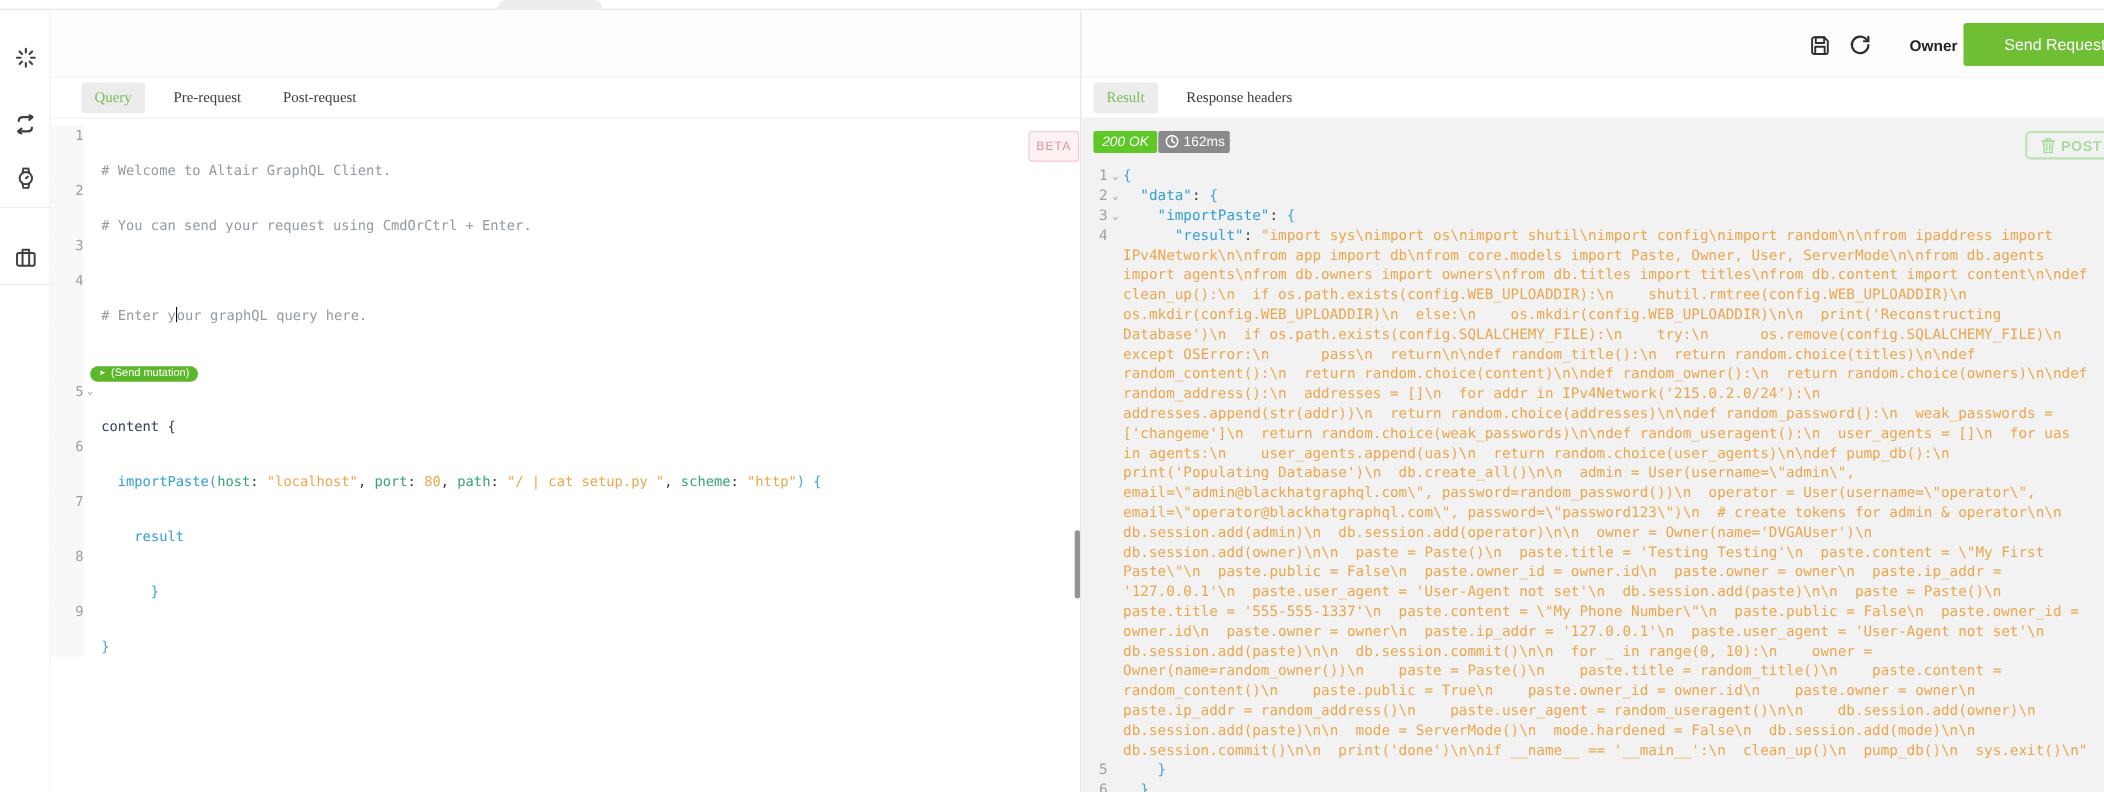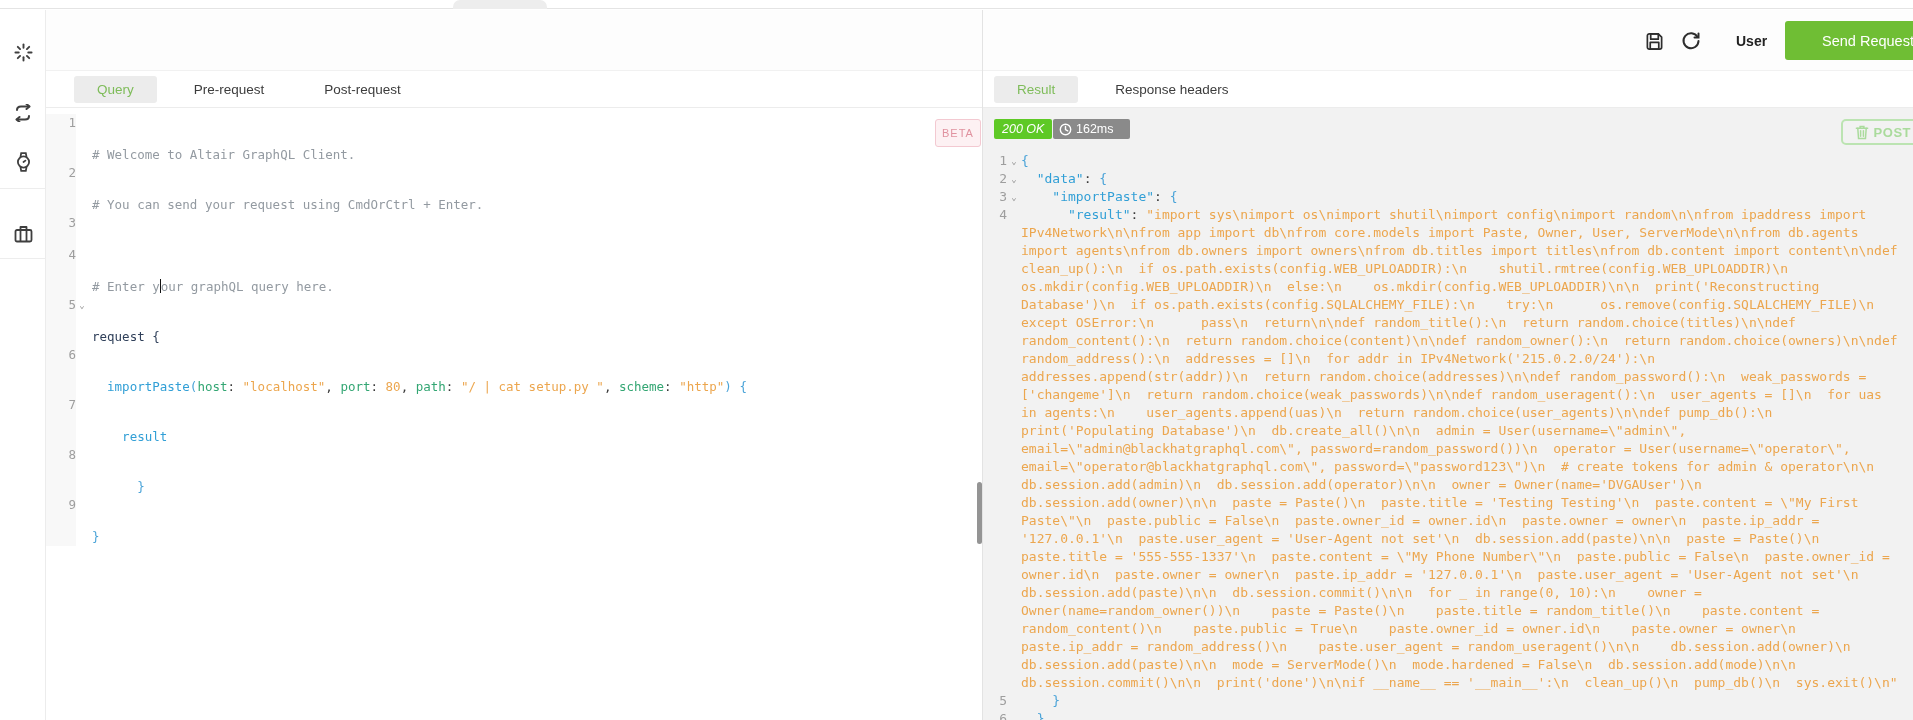--- a/index.html
+++ b/index.html
@@ -22,21 +22,21 @@
   .method-badge { margin-left:7px; padding:5px 14px; background:#e2e2e2; border-radius:4px; color:var(--accent-green); font-weight:bold; font-size:13px; letter-spacing:.5px; }
   .url-text { margin-left:26px; font-size:13.5px; color:#2d2d2d; flex:1; background:transparent; border:none; outline:none; font-family:"Liberation Sans",sans-serif; }
   .hdr-icon { position:absolute; top:18px; width:26px; height:26px; display:flex; align-items:center; justify-content:center; color:#2e2e2e; background:none; border:none; cursor:pointer; }
   .docs-btn { position:absolute; left:1678px; top:14px; height:34px; padding:0 12px; background:none; border:none; font-weight:bold; font-size:14px; color:#222; cursor:pointer; font-family:"Liberation Sans",sans-serif; }
   .send-btn { position:absolute; left:1739px; top:11px; width:166px; height:39px; background:var(--button-green); color:#fff; border:none; border-radius:3px; font-size:14.5px; cursor:pointer; font-family:"Liberation Sans",sans-serif; }
 
   
   .tabbar { position:absolute; top:71px; height:37px; background:#fff; border-bottom:1px solid #ececec; display:flex; align-items:center; }
   .tabbar.left  { left:46px;  width:936px; padding-left:28px; }
   .tabbar.right { left:983px; width:930px; padding-left:11px; }
-  .tab { padding:6px 23px; margin-right:14px; font-size:13.5px; color:#3c3c3c; border-radius:3px; background:none; border:none; cursor:pointer; font-family:Liberation Sans, sans-serif; }
+  .tab { padding:6px 12px; margin-right:14px; font-size:13.5px; color:#3c3c3c; border-radius:3px; background:none; border:none; cursor:pointer; font-family:Liberation Serif, serif; }
   .tab.active { background:#ececec; color:var(--accent-green); }
 
   
   .editor { position:absolute; left:46px; top:108px; width:936px; height:612px; background:#fff; padding-top:6px; }
   .cm-line { display:flex; line-height:18px; font-size:12.5px; }
   .cm-line .ln   { width:30px; text-align:right; color:#9e9e9e; flex:none; background:#f8f8f8; }
   .editor .cm-line .ln { border-right:0; }
   .editor-gutterbg { position:absolute; left:46px; top:108px; width:38px; height:612px; background:#f8f8f8; border-right:1px solid #ededed; }
   .cm-line .fold { width:12px; flex:none; color:#8a8a8a; font-size:9px; text-align:center; line-height:18px; cursor:pointer; }
   .cm-line .code { flex:1; white-space:pre-wrap; overflow-wrap:break-word; }
@@ -56,21 +56,21 @@
   .beta-badge { position:absolute; left:935px; top:119px; width:46px; height:28px; border:1px solid #f3c9d1; background:#fdf1f3; border-radius:3px; color:#e0929f; font-size:11px; letter-spacing:1px; display:flex; align-items:center; justify-content:center; }
   .scroll-handle { position:absolute; left:977px; top:482px; width:5px; height:62px; background:#949494; border-radius:3px; cursor:pointer; }
 
   
   .vdivider { position:absolute; left:982px; top:10px; width:1px; height:710px; background:#e3e3e3; }
 
   
   .result-pane { position:absolute; left:983px; top:108px; width:930px; height:612px; background:#f2f2f2; }
   .result-toolbar { position:absolute; left:0; top:8px; width:930px; height:30px; }
   .status-badge { position:absolute; left:11px; top:3px; padding:3px 8px; background:var(--badge-green); color:#fff; font-size:12.5px; border-radius:2px;font-style:italic; }
-  .time-badge { position:absolute; left:70px; top:3px; padding:3px 16px 3px 6px; background:var(--time-gray); color:#fff; font-size:12.5px; border-radius:2px; display:flex; align-items:center; gap:4px; }
+  .time-badge { position:absolute; left:70px; top:3px; padding:3px 4px 3px 6px; background:var(--time-gray); color:#fff; font-size:12.5px; border-radius:2px; display:flex; gap:4px; }
   .clear-btn { position:absolute; right:-12px; top:3px; height:26px; padding:0 12px; border:2px solid #bce4b2; border-radius:5px; background:none; color:#aadb9c; font-weight:bold; font-size:13px; letter-spacing:.5px; display:flex; align-items:center; gap:5px; cursor:pointer; font-family:"Liberation Sans",sans-serif; }
   .result-code { position:absolute; left:0; top:44px; width:922px; }
   .result-code .cm-line { font-size:13px; }
   .result-code .ln { width:24px; background:transparent; }
   .result-code .fold { width:14px; }
 </style>
 </head>
 <body>
 
 <div class="top-strip">
@@ -125,21 +125,21 @@
       <rect x="6" y="2" width="8" height="5.5"></rect>
         <rect x="5.5" y="11" width="9" height="7"></rect>
     </svg>
   </button>
   <button class="hdr-icon" style="left:1632px">
     <svg width="20" height="20" viewBox="0 0 20 20" fill="none" stroke="currentColor" stroke-width="2" stroke-linecap="round">
       <path d="M16.5 6 A7.5 7.5 0 1 0 17.5 10"></path>
         <polyline points="17.5,2.5 17.5,6.5 13.5,6.5"></polyline>
     </svg>
   </button>
-  <button class="docs-btn">User</button>
+  <button class="docs-btn">Owner</button>
   <button class="send-btn">Send Request</button>
 </div>
 
 <div class="tabbar left">
   <button class="tab active">Query</button>
   <button class="tab">Pre-request</button>
   <button class="tab">Post-request</button>
 </div>
 <div class="tabbar right">
   <button class="tab active">Result</button>
@@ -162,23 +162,28 @@
       <span class="ln">3</span>
       <span class="fold"></span>
       <span class="code"></span>
     </div>
     <div class="cm-line">
       <span class="ln">4</span>
       <span class="fold"></span>
       <span class="code"><span class="tk-c"># Enter y</span><span class="caret"></span><span class="tk-c">our graphQL query here.</span></span>
     </div>
     <div class="cm-line">
+      <span class="ln"></span>
+      <span class="fold"></span>
+      <span class="code"><button class="send-mutation"><span style="font-size: 7px;">►</span><span>(Send mutation)</span></button></span>
+    </div>
+    <div class="cm-line">
       <span class="ln">5</span>
       <span class="fold">⌄</span>
-      <span class="code"><span class="tk-k">request {</span></span>
+      <span class="code"><span class="tk-k">content {</span></span>
     </div>
     <div class="cm-line">
       <span class="ln">6</span>
       <span class="fold"></span>
       <span class="code"><span class="tk-d">  </span><span class="tk-p">importPaste</span><span class="tk-b">(</span><span class="tk-a">host</span><span class="tk-d">: </span><span class="tk-s">"localhost"</span><span class="tk-d">, </span><span class="tk-a">port</span><span class="tk-d">: </span><span class="tk-n">80</span><span class="tk-d">, </span><span class="tk-a">path</span><span class="tk-d">: </span><span class="tk-s">"/ | cat setup.py "</span><span class="tk-d">, </span><span class="tk-a">scheme</span><span class="tk-d">: </span><span class="tk-s">"http"</span><span class="tk-b">) {</span></span>
     </div>
     <div class="cm-line">
       <span class="ln">7</span>
       <span class="fold"></span>
       <span class="code"><span class="tk-d">    </span><span class="tk-p">result</span></span>

